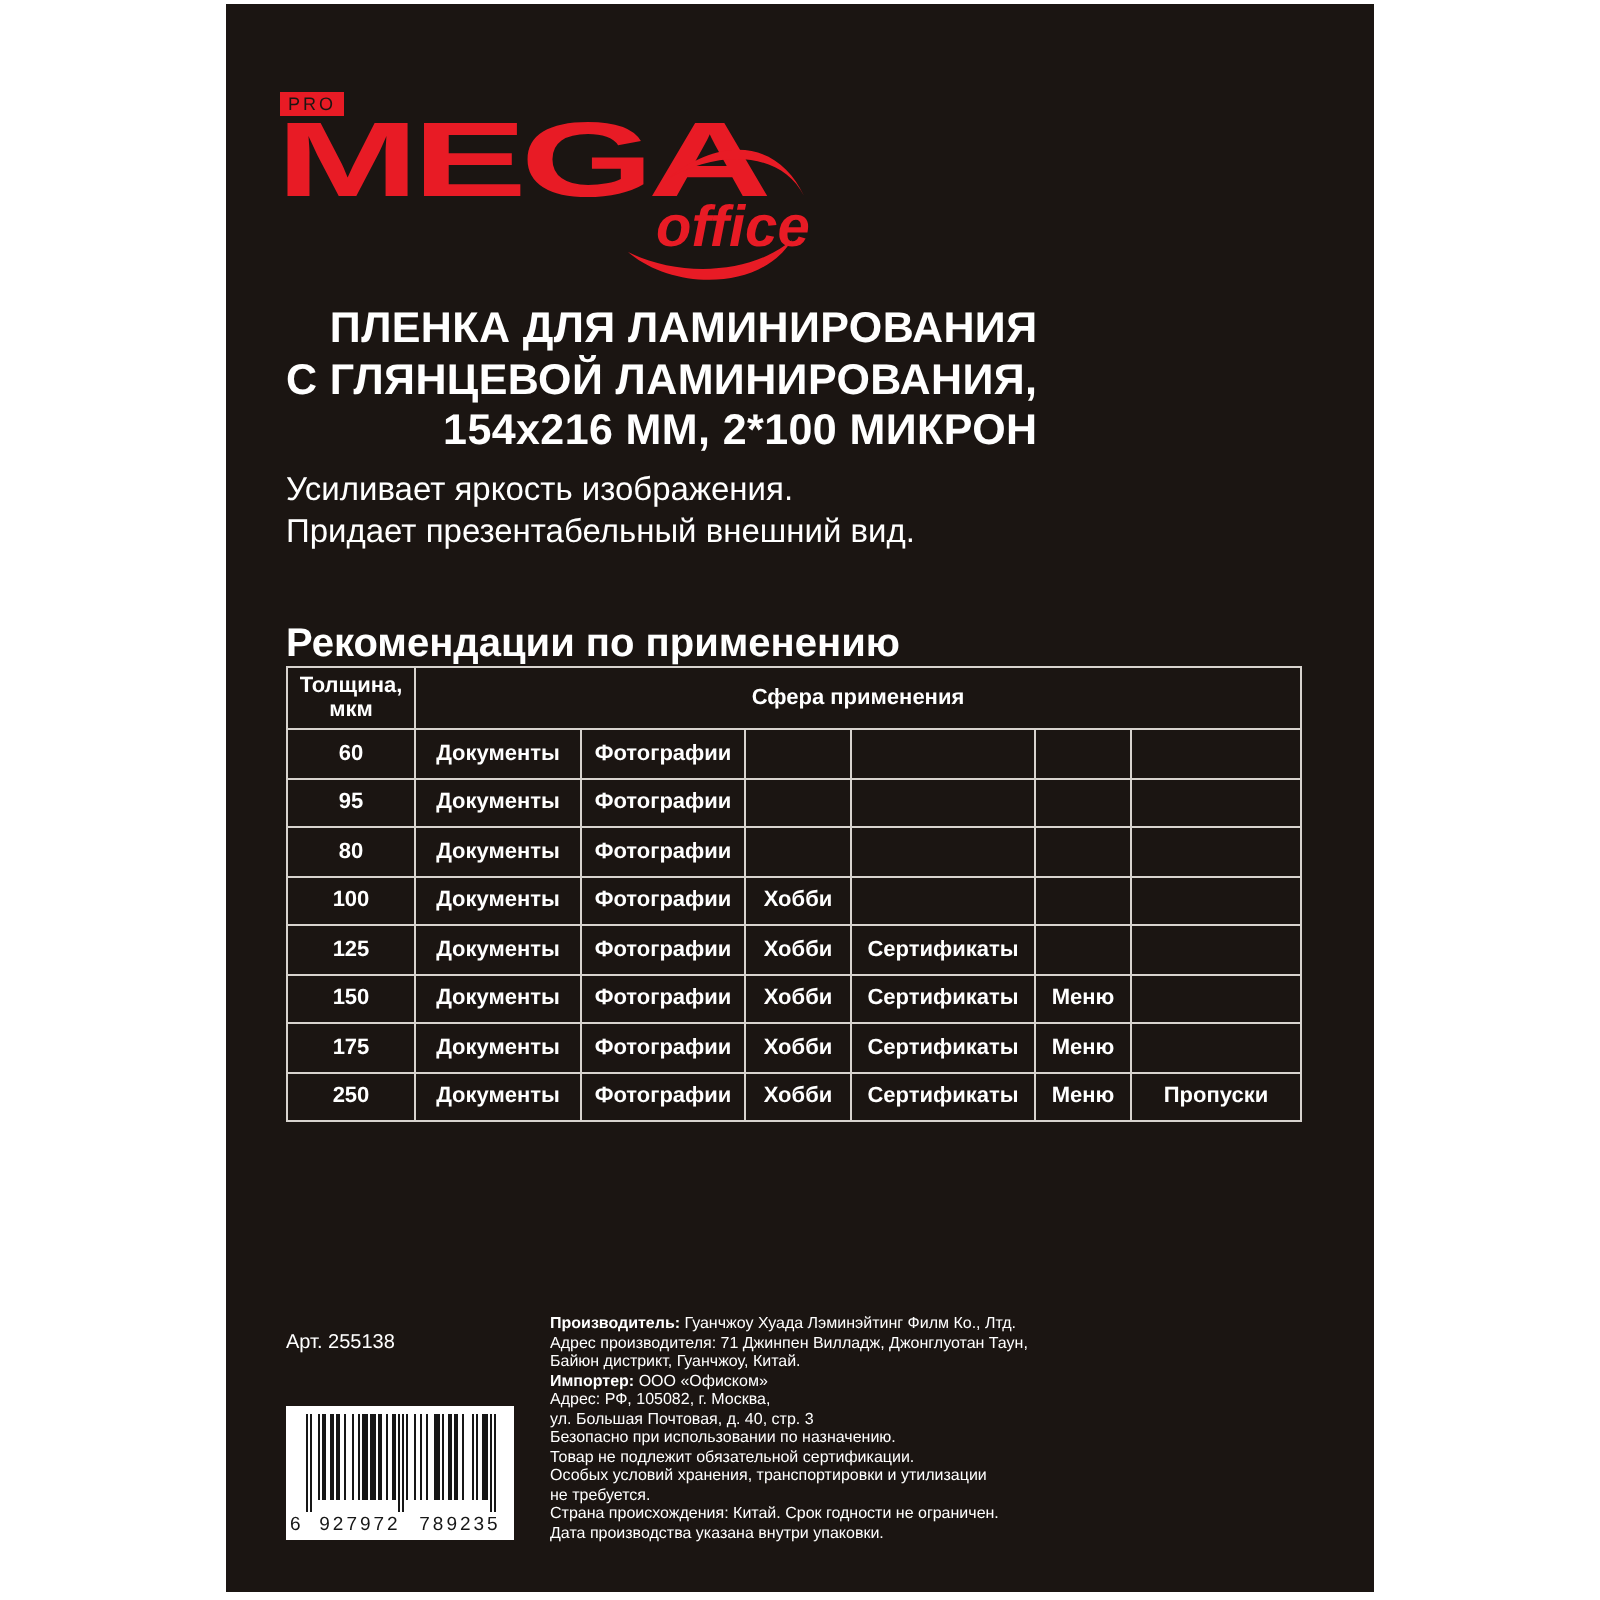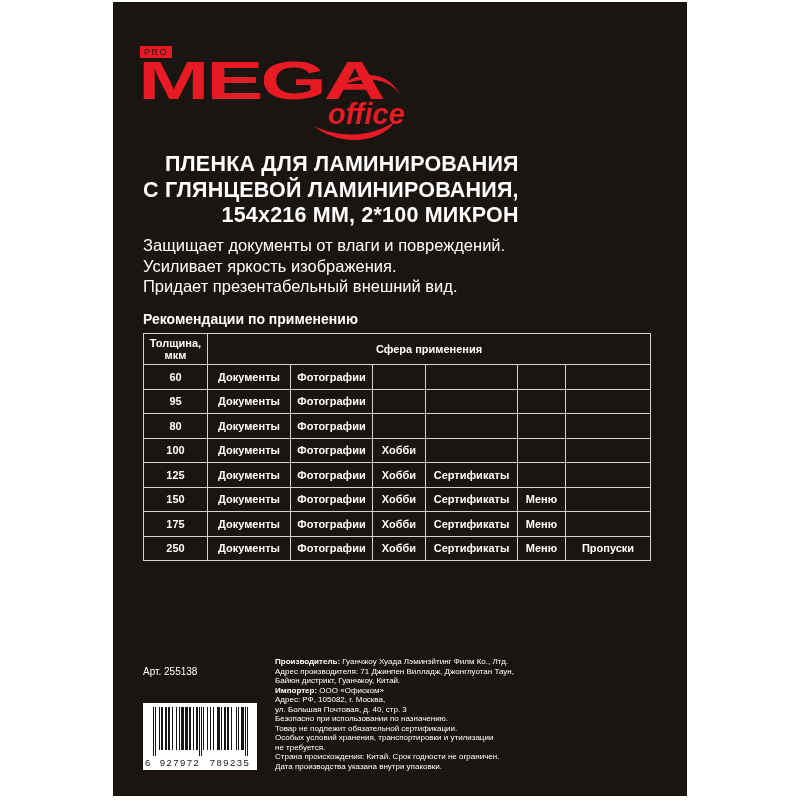--- a/index.html
+++ b/index.html
@@ -15,21 +15,21 @@
   .mega { position:absolute; left:0; top:8px; color:var(--red); font-size:53px; font-weight:bold;
           letter-spacing:-2px; line-height:1; transform:scaleX(1.62); transform-origin:left top; white-space:nowrap; }
   .office { position:absolute; left:190px; top:54px; color:var(--red); font-style:italic;
           font-weight:bold; font-size:29px; line-height:1; }
   .logo svg { position:absolute; left:0; top:0; }
 
   
   .title { position:absolute; left:30px; top:150px; font-size:21.5px; font-weight:bold;
            line-height:25.5px; letter-spacing:0.2px;text-align:right; }
   .desc  { position:absolute; left:30px; top:233px; font-size:16.5px; line-height:20.5px; }
-  .rec-heading { position:absolute; left:30px; top:309px; font-size:14px; font-weight:bold; }
+  .rec-heading { position:absolute; left:30px; top:309px; font-size:20px; font-weight:bold; }
 
   
   .rec-table { position:absolute; left:30px; top:331px; width:507px; border-collapse:collapse;
                table-layout:fixed; font-size:11px; font-weight:bold; color:#fff; }
   .rec-table th, .rec-table td { border:1px solid var(--tbl-border); text-align:center;
                padding:0; vertical-align:middle; }
   .rec-table thead tr { height:31px; }
   .rec-table tbody tr { height:24.5px; }
   .rec-table th { font-size:11px; line-height:12px; font-weight:bold; }
 
@@ -65,21 +65,20 @@
       <div class="office">office</div>
     </div>
 
     <div class="title">
       <div>ПЛЕНКА ДЛЯ ЛАМИНИРОВАНИЯ</div>
       <div>С ГЛЯНЦЕВОЙ ЛАМИНИРОВАНИЯ,</div>
       <div>154x216 ММ, 2*100 МИКРОН</div>
     </div>
 
     <div class="desc">
-      <div>Защищает документы от влаги и повреждений.</div>
       <div>Усиливает яркость изображения.</div>
       <div>Придает презентабельный внешний вид.</div>
     </div>
 
     <div class="rec-heading">Рекомендации по применению</div>
 
     <table class="rec-table">
       <colgroup>
         <col style="width:64px">
           <col style="width:83px">

